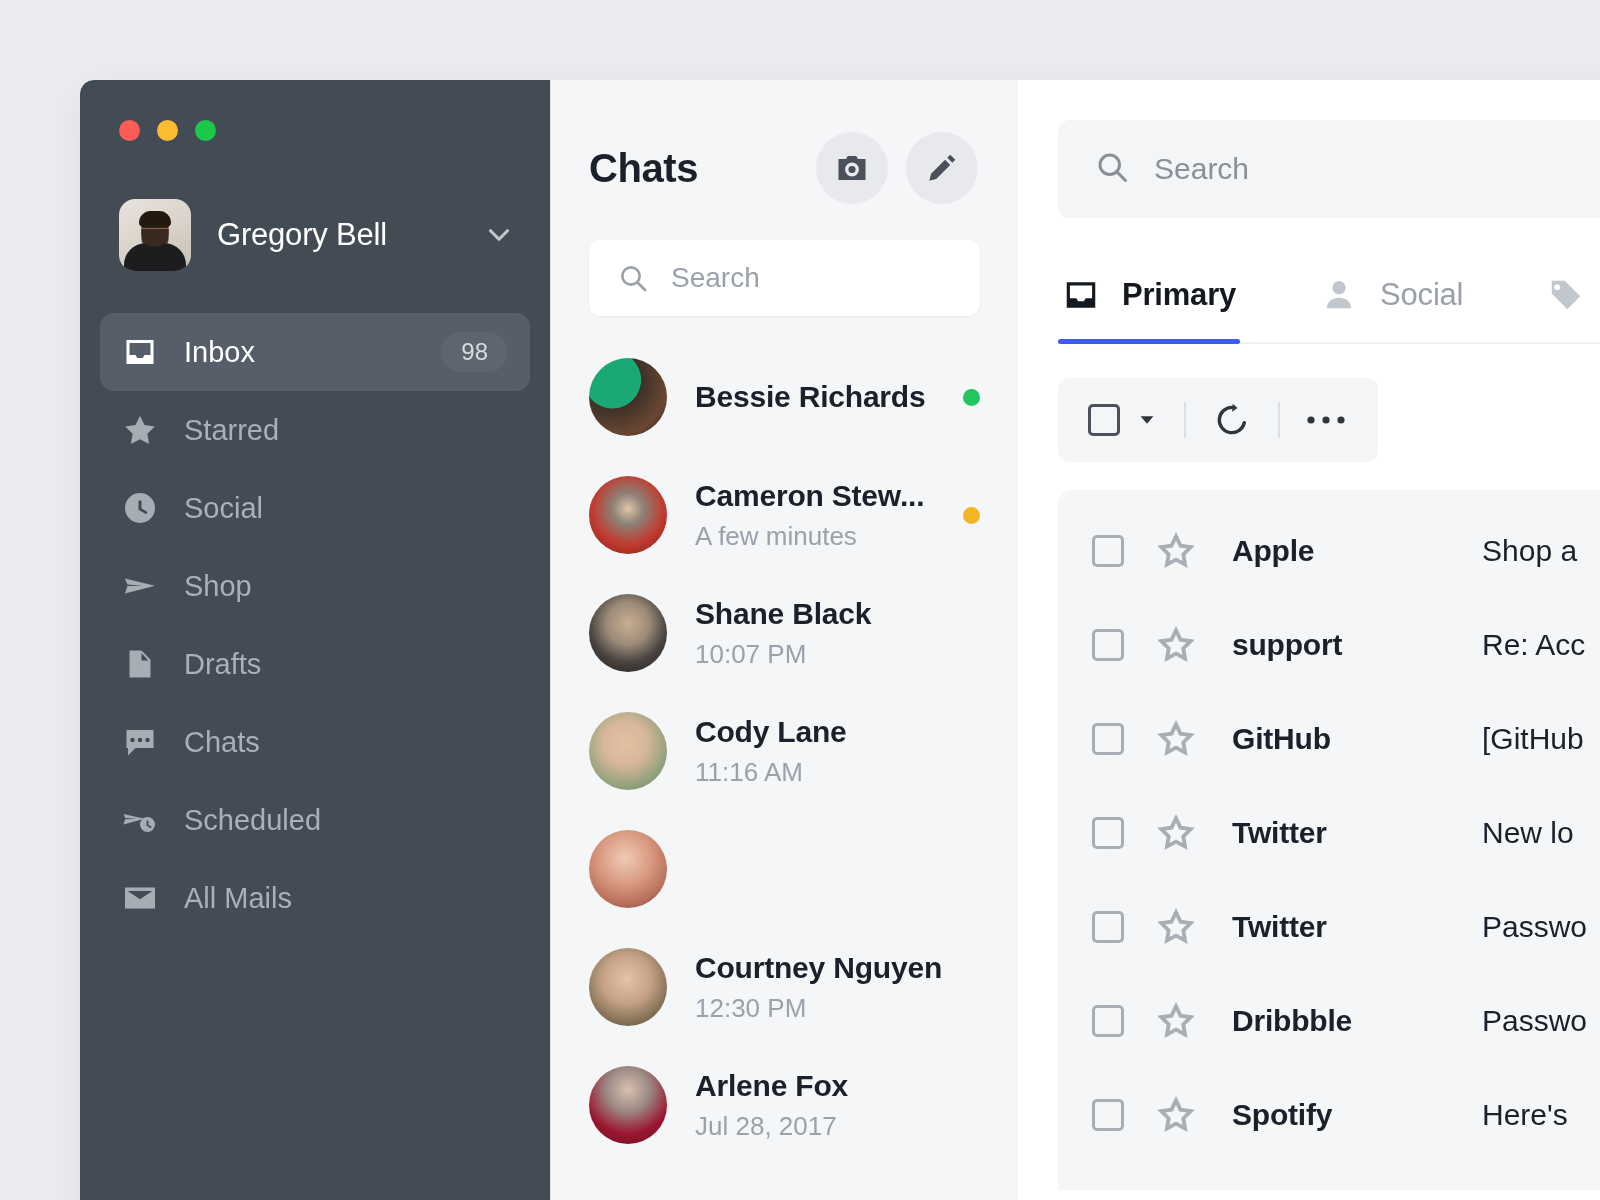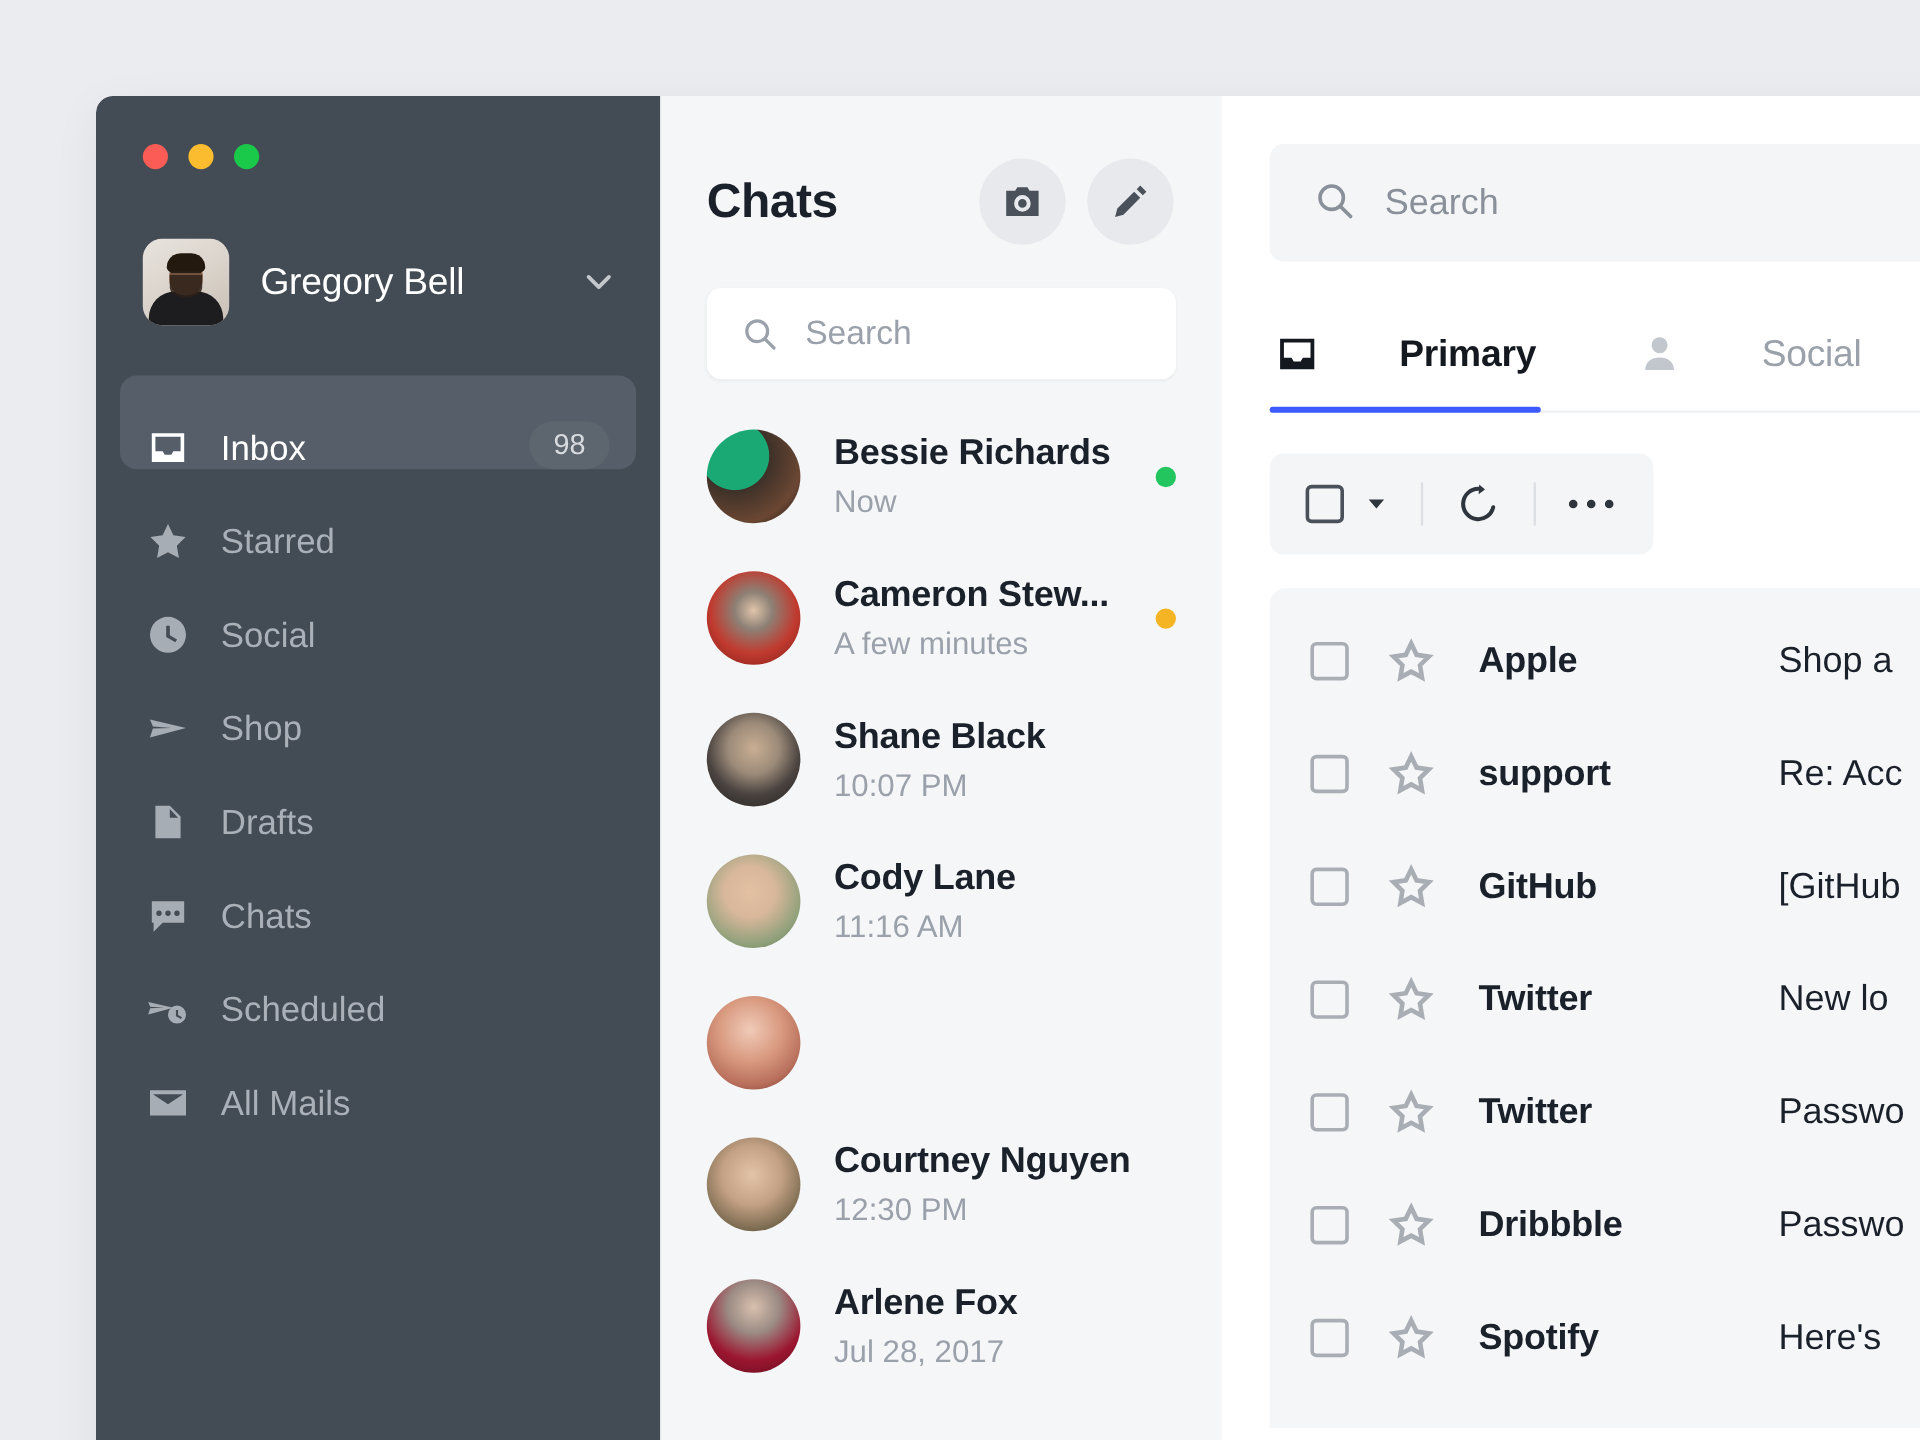--- a/index.html
+++ b/index.html
@@ -100,21 +100,21 @@
   }
   .chev {
     flex: 0 0 auto;
     color: #c3c8cd;
     display: flex; align-items: center;
   }
 
   .nav { margin-top: 42px; }
   .nav-item {
     display: flex;
-    align-items: flex-end;
+    align-items: center;
     height: 78px;
     margin: 0 20px;
     padding: 0 22px;
     border-radius: 14px;
     color: #aab0b7;
     font-size: 29px;
     cursor: pointer;
   }
   .nav-item.active { background: #565e69; color: #fff; }
   .nav-item.active .nav-icon svg { fill: #ffffff; }
@@ -257,21 +257,20 @@
   }
   .tab {
     display: flex;
     align-items: center;
     height: 100%;
     padding: 0 4px 14px 4px;
     margin-right: 76px;
     cursor: pointer;
     position: relative;
     white-space: nowrap;
-    gap: 44px;
   }
   .tab .t-icon { display: flex; align-items: center; }
   .tab .t-label {
     margin-left: 22px;
     font-size: 31px;
     color: #9aa1aa;
     letter-spacing: -0.2px;
   }
   .tab.active .t-label { color: #14181f; font-weight: bold; }
   .tab.active::after {
@@ -480,21 +479,20 @@
       </span>
       <input type="text" placeholder="Search" style="">
     </div>
 
     <div class="chat-list">
 
       <div class="chat-row">
         <div class="chat-av" style="background:radial-gradient(circle at 30% 28%, #1aa874 0%, #1aa874 36%, #3e3128 37%, #6b4733 72%, #1a1512 100%)"></div>
         <div class="chat-meta">
           <div class="chat-name">Bessie Richards</div>
-          <div class="chat-time">Now</div>
         </div>
         <span class="chat-dot" style="background:#22c55e"></span>
       </div>
 
       <div class="chat-row">
         <div class="chat-av" style="background:radial-gradient(circle at 50% 42%, #e0c4aa 0%, #8d8176 26%, #c13a2f 60%, #7c1c16 100%)"></div>
         <div class="chat-meta">
           <div class="chat-name">Cameron Stew...</div>
           <div class="chat-time">A few minutes</div>
         </div>

